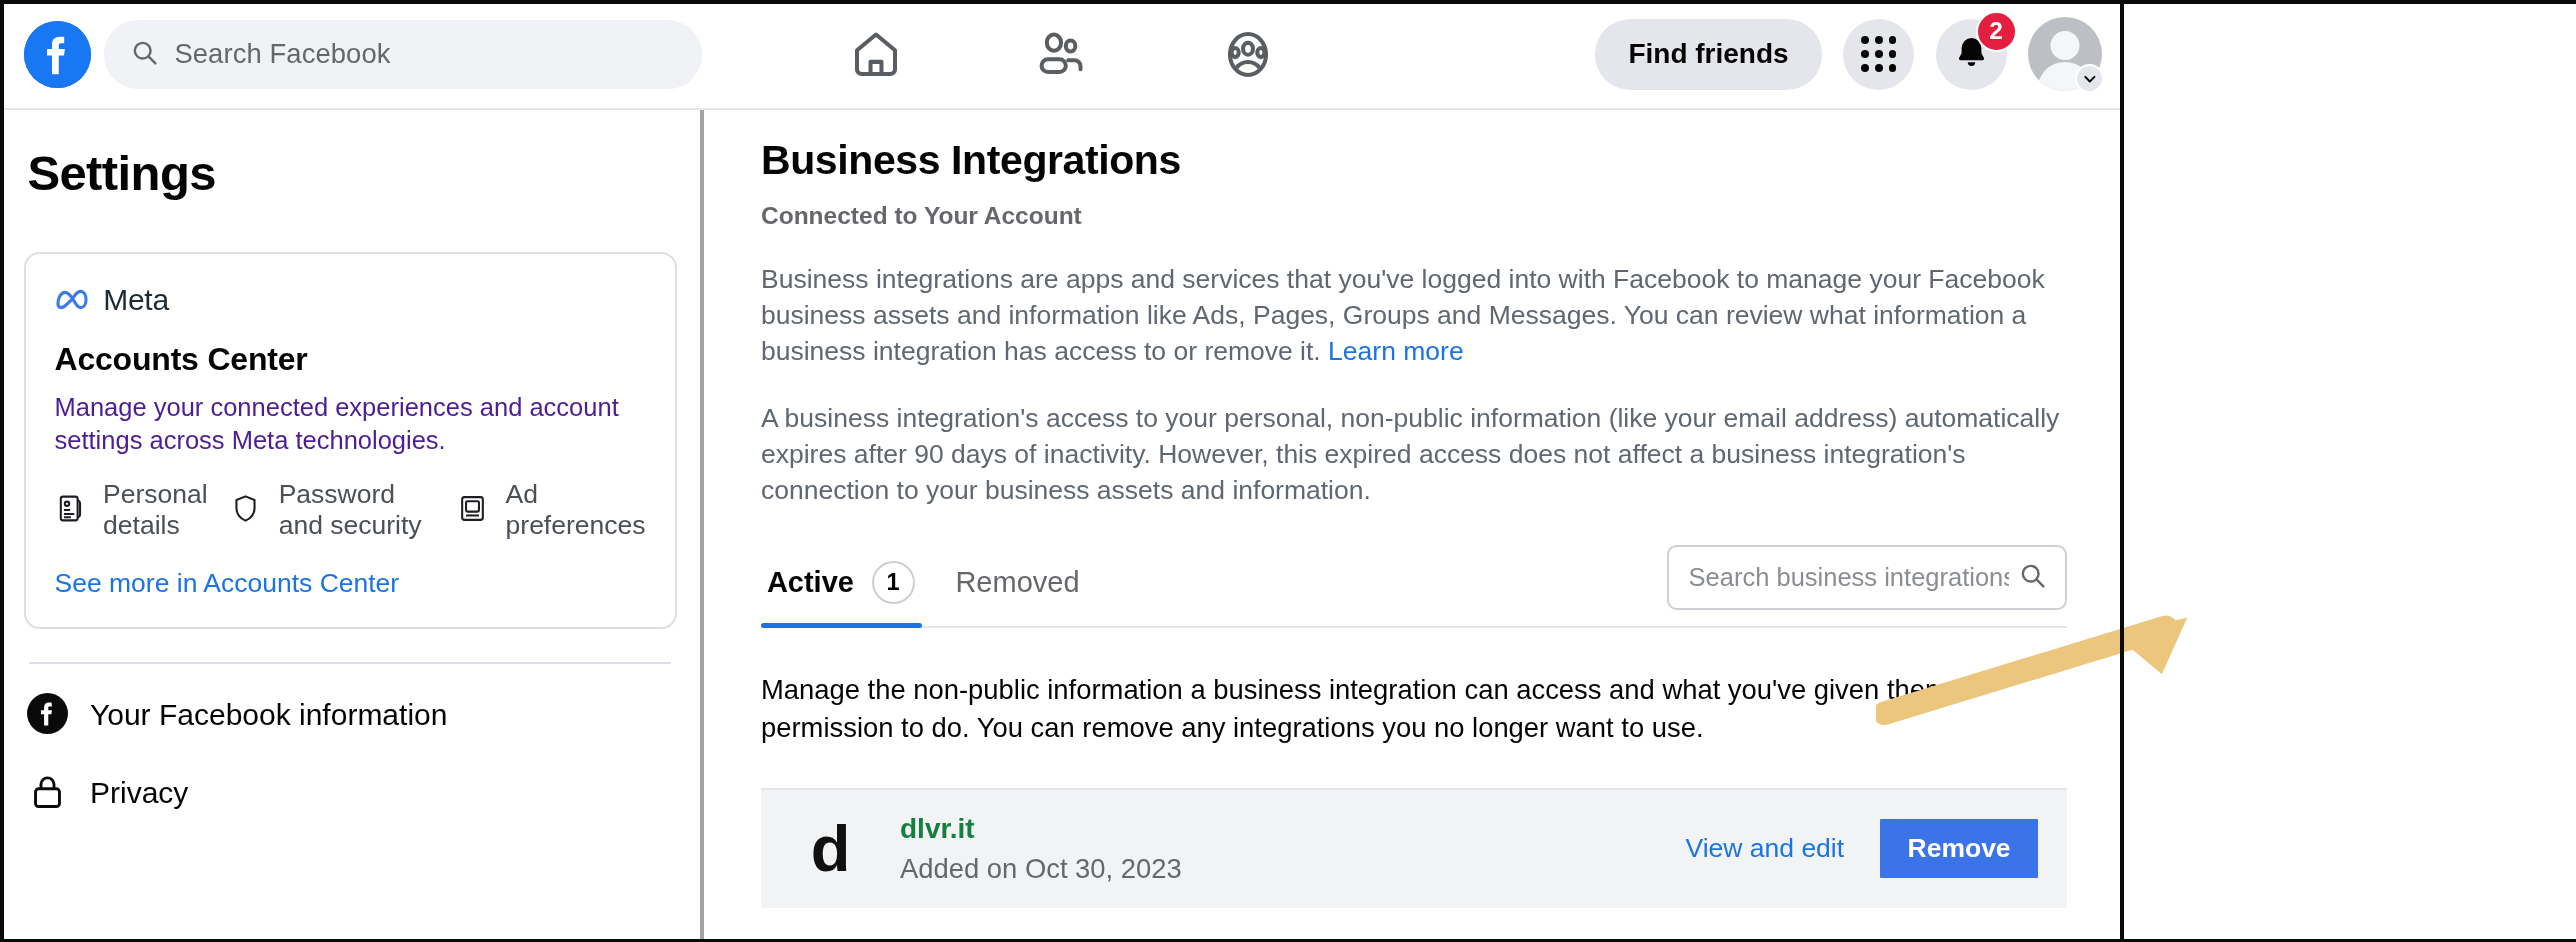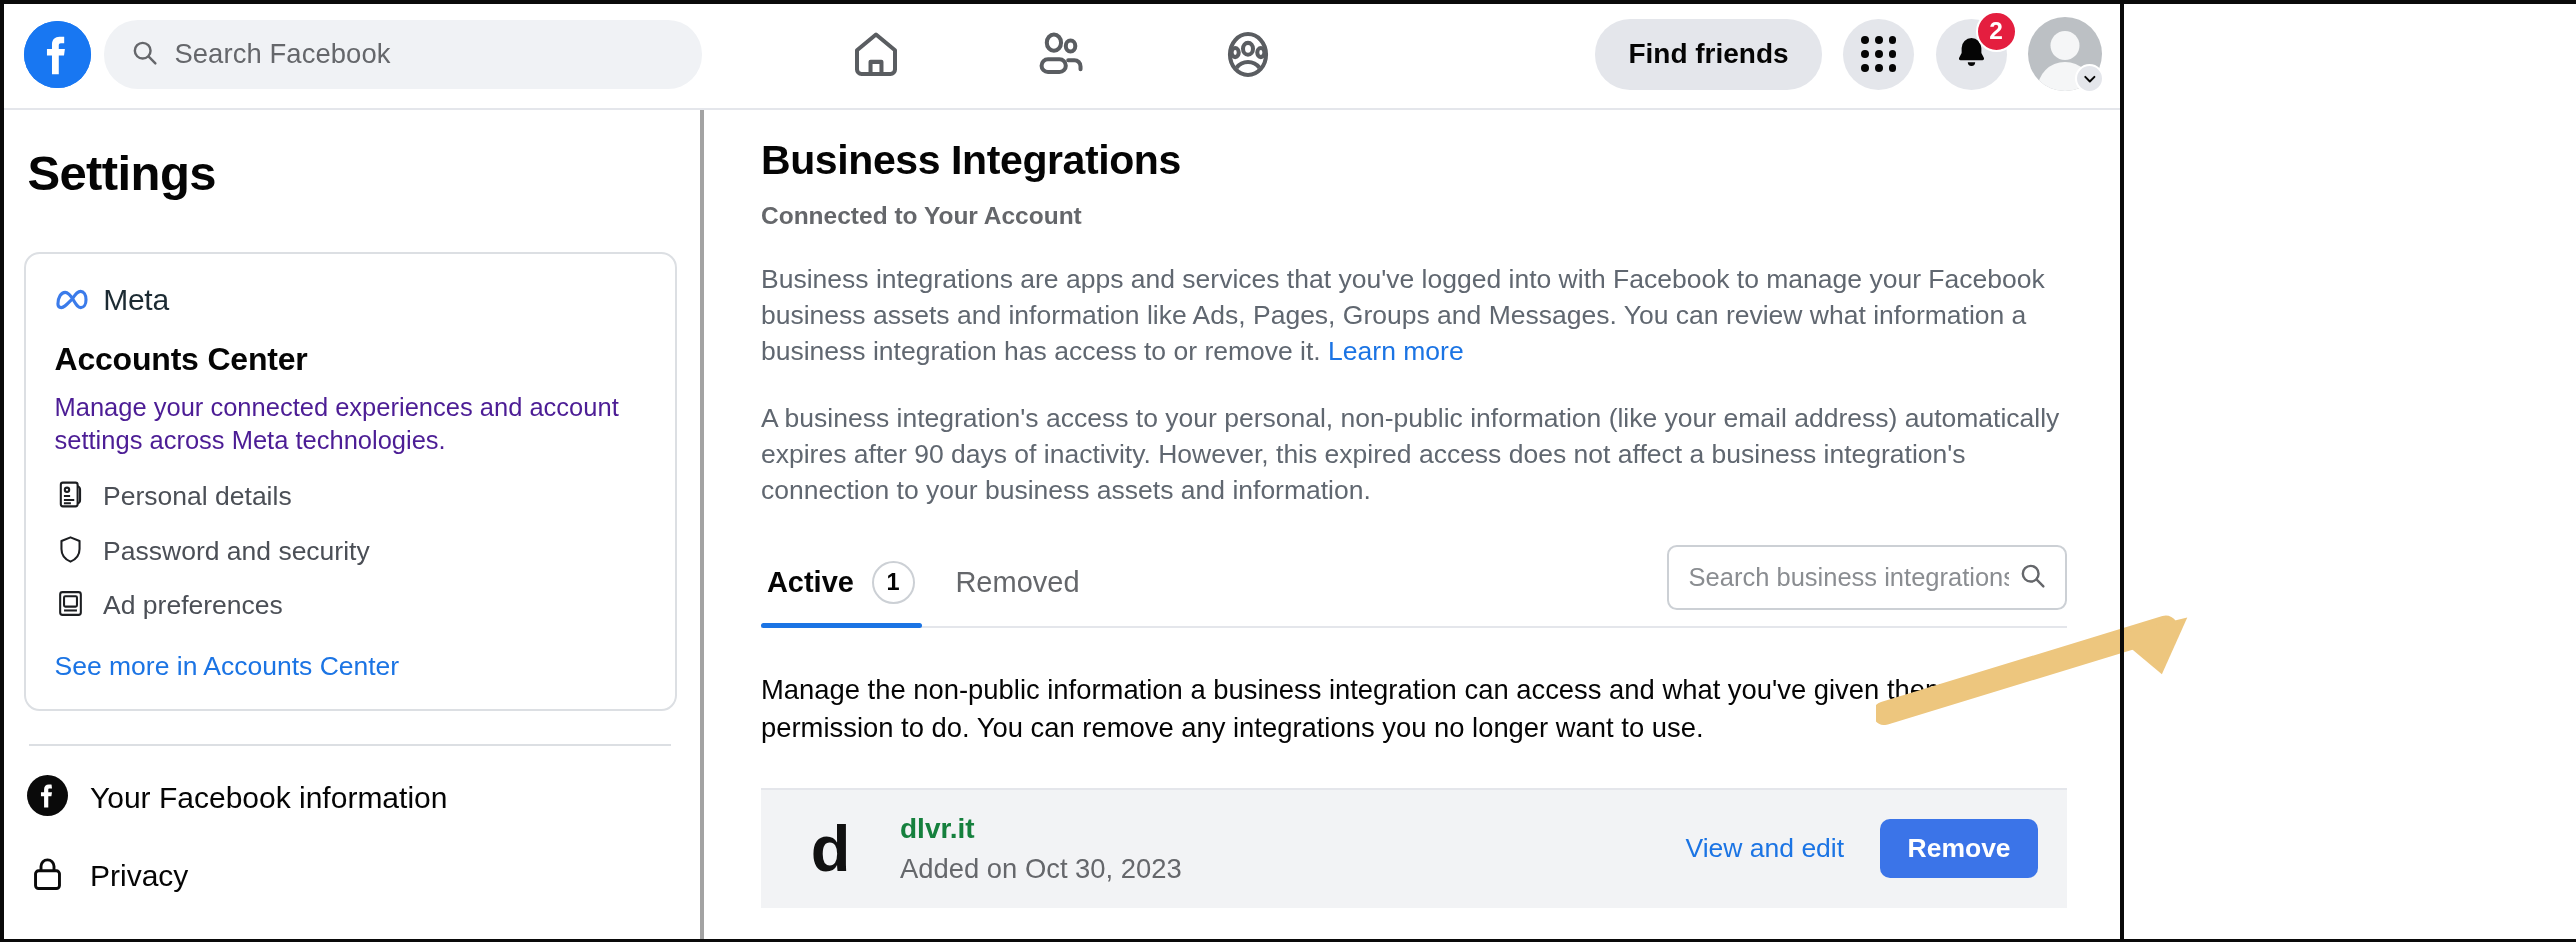--- a/index.html
+++ b/index.html
@@ -92,21 +92,21 @@
     padding: 29px 29px 27.4px 29px;
   }
   .meta-row { display:flex; align-items:center; gap: 9.8px; }
   .meta-word { font-size: 30px; font-weight: 500; color: #1c2b33; letter-spacing: -0.3px; }
   .ac-heading {
     margin-top: 23.5px; font-size: 32px; font-weight: 700; color: #050505; letter-spacing: -0.2px;
   }
   .ac-desc {
     margin-top: 13.7px; font-size: 25.5px; line-height: 33px; color: #4c1d95;
   }
-  .ac-list { margin-top: 21.6px; display:flex; flex-direction: column; gap: 19.6px; }
+  .ac-list { margin-top: 21.6px; display:flex; flex-direction: row; gap: 19.6px; }
   .ac-item { display:flex; align-items:center; gap: 17.6px; cursor:pointer; }
   .ac-item-label { font-size: 26.5px; color: #4b4f56; }
   .see-more {
     margin-top: 27.4px; font-size: 26.5px; color: #1b74e4; cursor:pointer;
   }
   .side-divider { margin: 33px 5.9px 0 5.9px; height: 2px; background: #dcdfe3; }
   .side-links { margin-top: 29px; display:flex; flex-direction:column; gap: 33px; padding-left: 3.9px; }
   .side-link { display:flex; align-items:center; gap: 21.6px; cursor:pointer; }
   .side-link-label { font-size: 30px; color: #050505; }
 
@@ -158,21 +158,21 @@
   .integ-logo {
     width: 73px; height: 73px; flex:none; display:flex; align-items:center; justify-content:center;
     font-size: 65px; font-weight: 700; color: #111; font-family: "Liberation Sans", sans-serif; line-height: 1;
   }
   .integ-info { margin-left: 33px; }
   .integ-name { font-size: 28px; font-weight: 700; color: #15803d; }
   .integ-date { margin-top: 7.8px; font-size: 27.4px; color: #65676b; }
   .integ-actions { margin-left:auto; display:flex; align-items:center; gap: 36px; }
   .view-edit { font-size: 26.5px; color: #1b74e4; cursor:pointer; }
   .remove-btn {
-    background: #3b74e8; color: #fff; border: none; border-radius: 10px;
+    background: #3b74e8; color: #fff; border: none; border-radius: 1px;
     height: 59px; padding: 0 27.4px; font-size: 26.5px; font-weight: 700; cursor:pointer;
     font-family: "Liberation Sans", sans-serif;
   }
 
   
   .annot-arrow {
     position: absolute; left: 1172px; top: 488px; pointer-events: none;
   }
   
   .frame-top { position:absolute; left:0; top:0; width:2576px; height:3.9px; background:#0a0a0a; }

